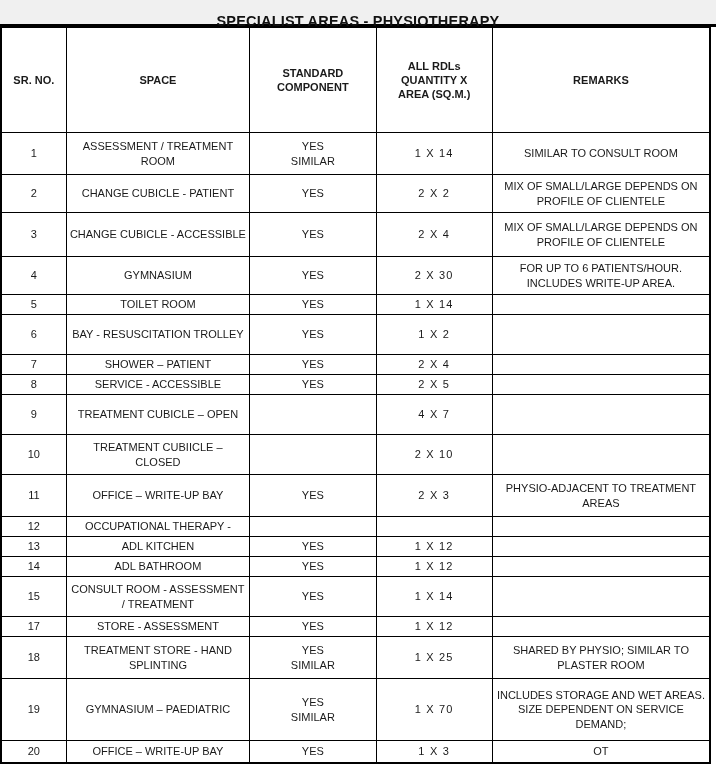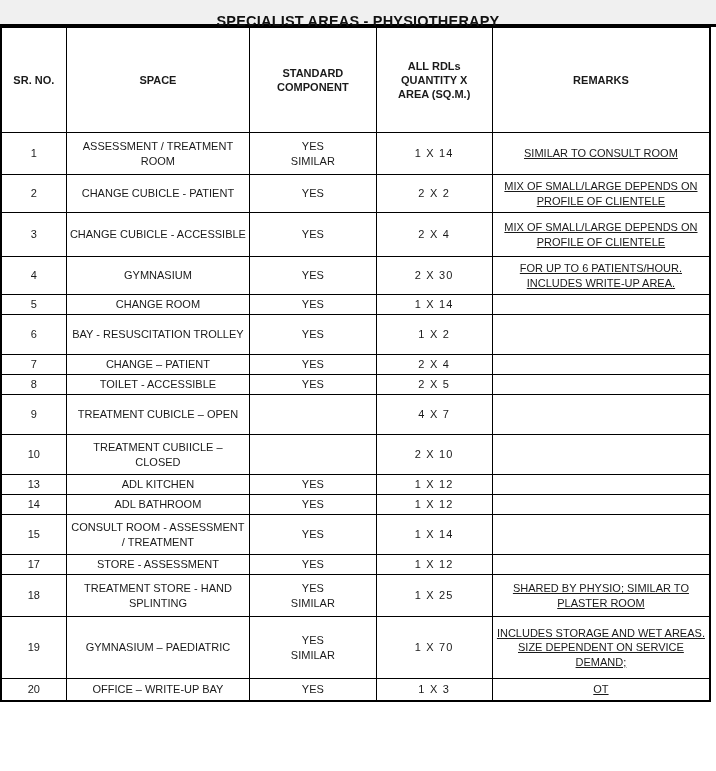--- a/index.html
+++ b/index.html
@@ -77,21 +77,21 @@
   col.c-sr      { width: 65px; }
   col.c-space   { width: 183px; }
   col.c-std     { width: 126px; }
   col.c-rdl     { width: 116px; }
   col.c-remarks { width: 217px; }
 
   td.sr      { font-size: 11.5px; }
   td.space   { font-size: 11px; }
   td.std     { font-size: 10.5px; white-space: pre-line; }
   td.rdl     { font-size: 11.5px; letter-spacing: 1.2px; }
-  td.remarks { font-size: 10px; text-decoration: underline; }
+  td.remarks { font-size: 10px; }
 
   .hdr-rdl { white-space: pre-line; }
   .hdr-std { white-space: pre-line; }
 </style>
 </head>
 <body>
 
 <div class="sheet">
 
   <div class="title-bar">
@@ -143,58 +143,72 @@
         </tr>
         <tr style="height: 38px;">
           <td class="sr">4</td>
           <td class="space">GYMNASIUM</td>
           <td class="std">YES</td>
           <td class="rdl">2  X  30</td>
           <td class="remarks">FOR UP TO 6 PATIENTS/HOUR. INCLUDES WRITE-UP AREA.</td>
         </tr>
         <tr style="height: 20px;">
           <td class="sr">5</td>
-          <td class="space">CHANGE ROOM</td>
+          <td class="space">TOILET ROOM</td>
           <td class="std">YES</td>
           <td class="rdl">1  X  14</td>
           <td class="remarks"></td>
         </tr>
         <tr style="height: 40px;">
           <td class="sr">6</td>
           <td class="space">BAY - RESUSCITATION TROLLEY</td>
           <td class="std">YES</td>
           <td class="rdl">1  X  2</td>
           <td class="remarks"></td>
         </tr>
         <tr style="height: 20px;">
           <td class="sr">7</td>
-          <td class="space">CHANGE – PATIENT</td>
+          <td class="space">SHOWER – PATIENT</td>
           <td class="std">YES</td>
           <td class="rdl">2  X  4</td>
           <td class="remarks"></td>
         </tr>
         <tr style="height: 20px;">
           <td class="sr">8</td>
-          <td class="space">TOILET - ACCESSIBLE</td>
+          <td class="space">SERVICE - ACCESSIBLE</td>
           <td class="std">YES</td>
           <td class="rdl">2  X  5</td>
           <td class="remarks"></td>
         </tr>
         <tr style="height: 40px;">
           <td class="sr">9</td>
           <td class="space">TREATMENT CUBICLE – OPEN</td>
           <td class="std"></td>
           <td class="rdl">4  X  7</td>
           <td class="remarks"></td>
         </tr>
         <tr style="height: 40px;">
           <td class="sr">10</td>
           <td class="space">TREATMENT CUBIICLE – CLOSED</td>
           <td class="std"></td>
           <td class="rdl">2  X  10</td>
+          <td class="remarks"></td>
+        </tr>
+        <tr style="height: 42px;">
+          <td class="sr">11</td>
+          <td class="space">OFFICE – WRITE-UP BAY</td>
+          <td class="std">YES</td>
+          <td class="rdl">2  X  3</td>
+          <td class="remarks">PHYSIO-ADJACENT TO TREATMENT AREAS</td>
+        </tr>
+        <tr style="height: 20px;">
+          <td class="sr">12</td>
+          <td class="space">OCCUPATIONAL THERAPY -</td>
+          <td class="std"></td>
+          <td class="rdl"></td>
           <td class="remarks"></td>
         </tr>
         <tr style="height: 20px;">
           <td class="sr">13</td>
           <td class="space">ADL KITCHEN</td>
           <td class="std">YES</td>
           <td class="rdl">1  X  12</td>
           <td class="remarks"></td>
         </tr>
         <tr style="height: 20px;">

